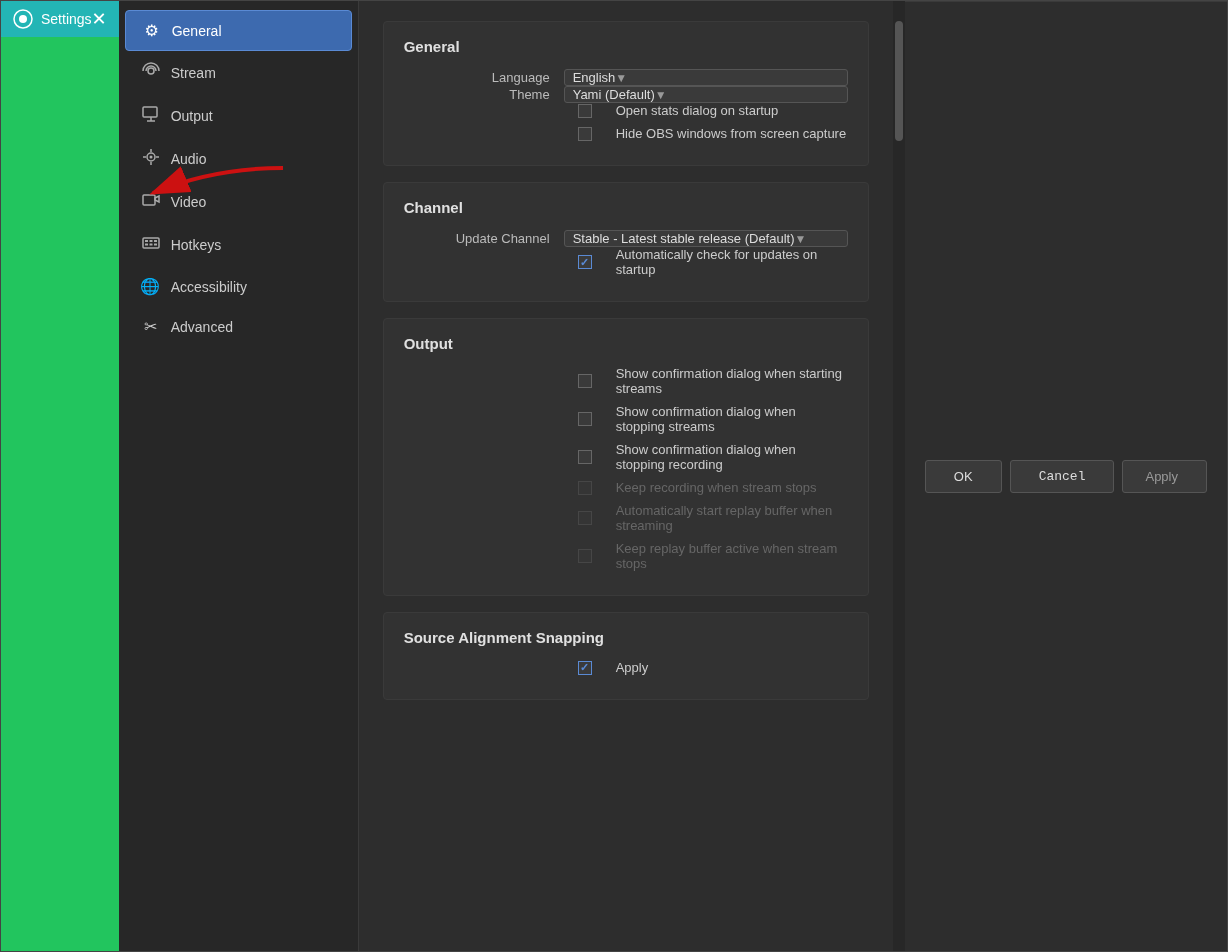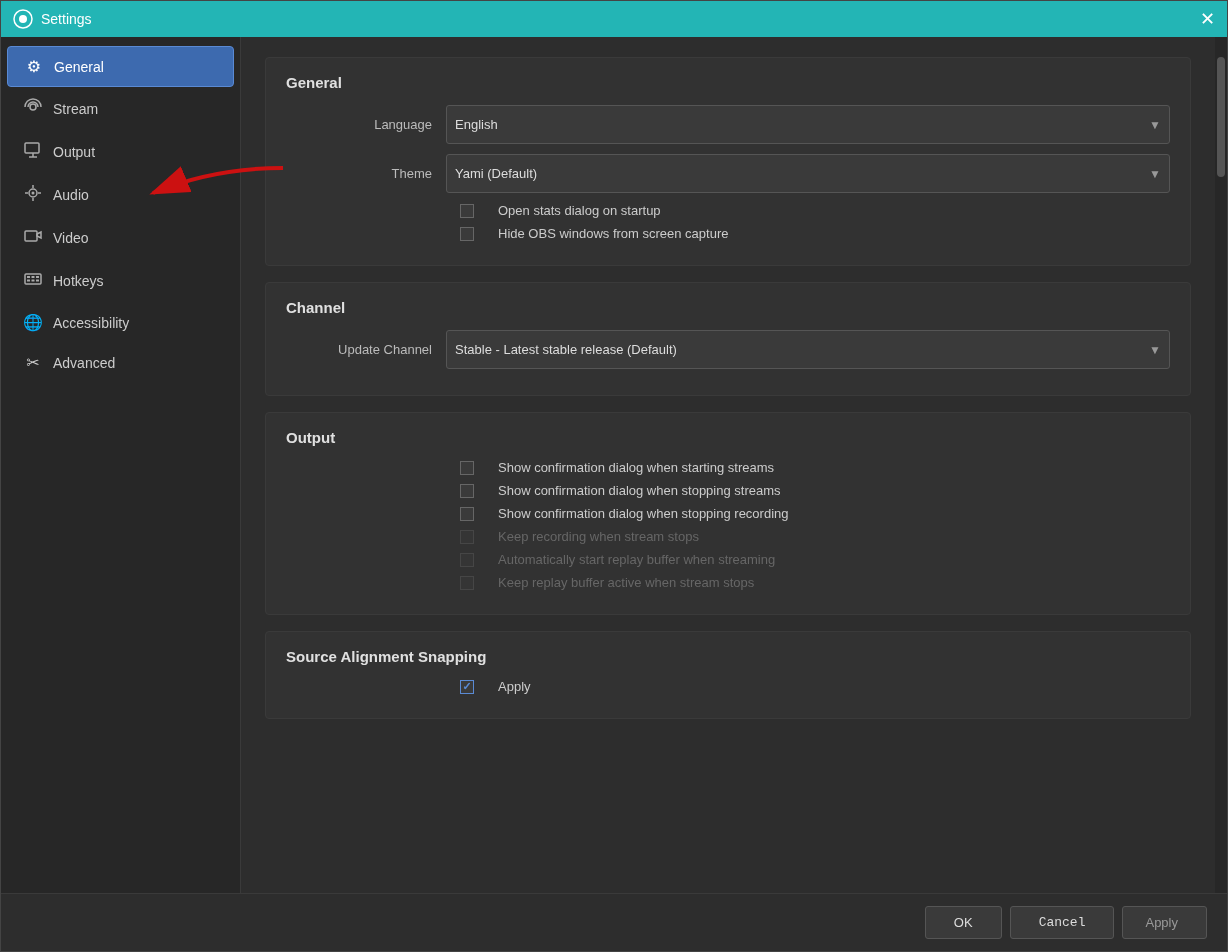--- a/index.html
+++ b/index.html
@@ -11,21 +11,21 @@
       align-items: center;
       width: 1228px;
       height: 952px;
       overflow: hidden;
     }
     .window {
       width: 1228px;
       height: 952px;
       background: #22c55e;
       display: flex;
-      flex-direction: column;
+      flex-direction: row;
       border: 1px solid #444;
     }
     .titlebar {
       background: #23b5b5;
       height: 36px;
       display: flex;
       align-items: center;
       padding: 0 12px;
       justify-content: space-between;
       flex-shrink: 0;
@@ -110,41 +110,40 @@
     }
     .section-title {
       color: #e0e0e0;
       font-size: 15px;
       font-weight: 600;
       margin-bottom: 14px;
     }
     .form-row {
       display: flex;
       align-items: center;
-      margin-bottom: 10px;
     }
     .form-label {
       color: #bbb;
       font-size: 13px;
       width: 160px;
       text-align: right;
       padding-right: 14px;
       flex-shrink: 0;
     }
     .form-control {
       flex: 1;
       background: #3a3a3a;
       border: 1px solid #555;
       border-radius: 3px;
       color: #ddd;
       font-size: 13px;
-      padding: 11px 8px;
-      display: flex;
-      align-items: center;
-      justify-content: space-between;
+      padding: 0 8px;
+      display: flex;
+      align-items: center;
+      justify-content: flex-start;
       cursor: pointer;
     }
     .form-control-chevron {
       color: #999;
       font-size: 12px;
     }
     .checkbox-row {
       display: flex;
       align-items: center;
       gap: 24px;
@@ -181,21 +180,21 @@
       font-weight: bold;
     }
     .checkbox.disabled {
       opacity: 0.4;
       cursor: default;
     }
     
     .bottom-bar {
       display: flex;
       justify-content: flex-end;
-      align-items: flex-end;
+      align-items: center;
       gap: 8px;
       padding: 12px 20px;
       background: #2d2d2d;
       border-top: 1px solid #3a3a3a;
       flex-shrink: 0;
     }
     .btn {
       padding: 8px 28px;
       font-size: 13px;
       border-radius: 3px;
@@ -352,20 +351,24 @@
           <div class="section-title">Channel</div>
 
           <div class="form-row">
             <span class="form-label">Update Channel</span>
             <div class="form-control">
               <span>Stable - Latest stable release (Default)</span>
               <span class="form-control-chevron">▼</span>
             </div>
           </div>
 
+          <div class="checkbox-row">
+            <div class="checkbox checked"></div>
+            <label>Automatically check for updates on startup</label>
+          </div>
         </div>
 
         <div class="section">
           <div class="section-title">Output</div>
 
           <div class="checkbox-row">
             <div class="checkbox"></div>
             <label>Show confirmation dialog when starting streams</label>
           </div>
           <div class="checkbox-row">

